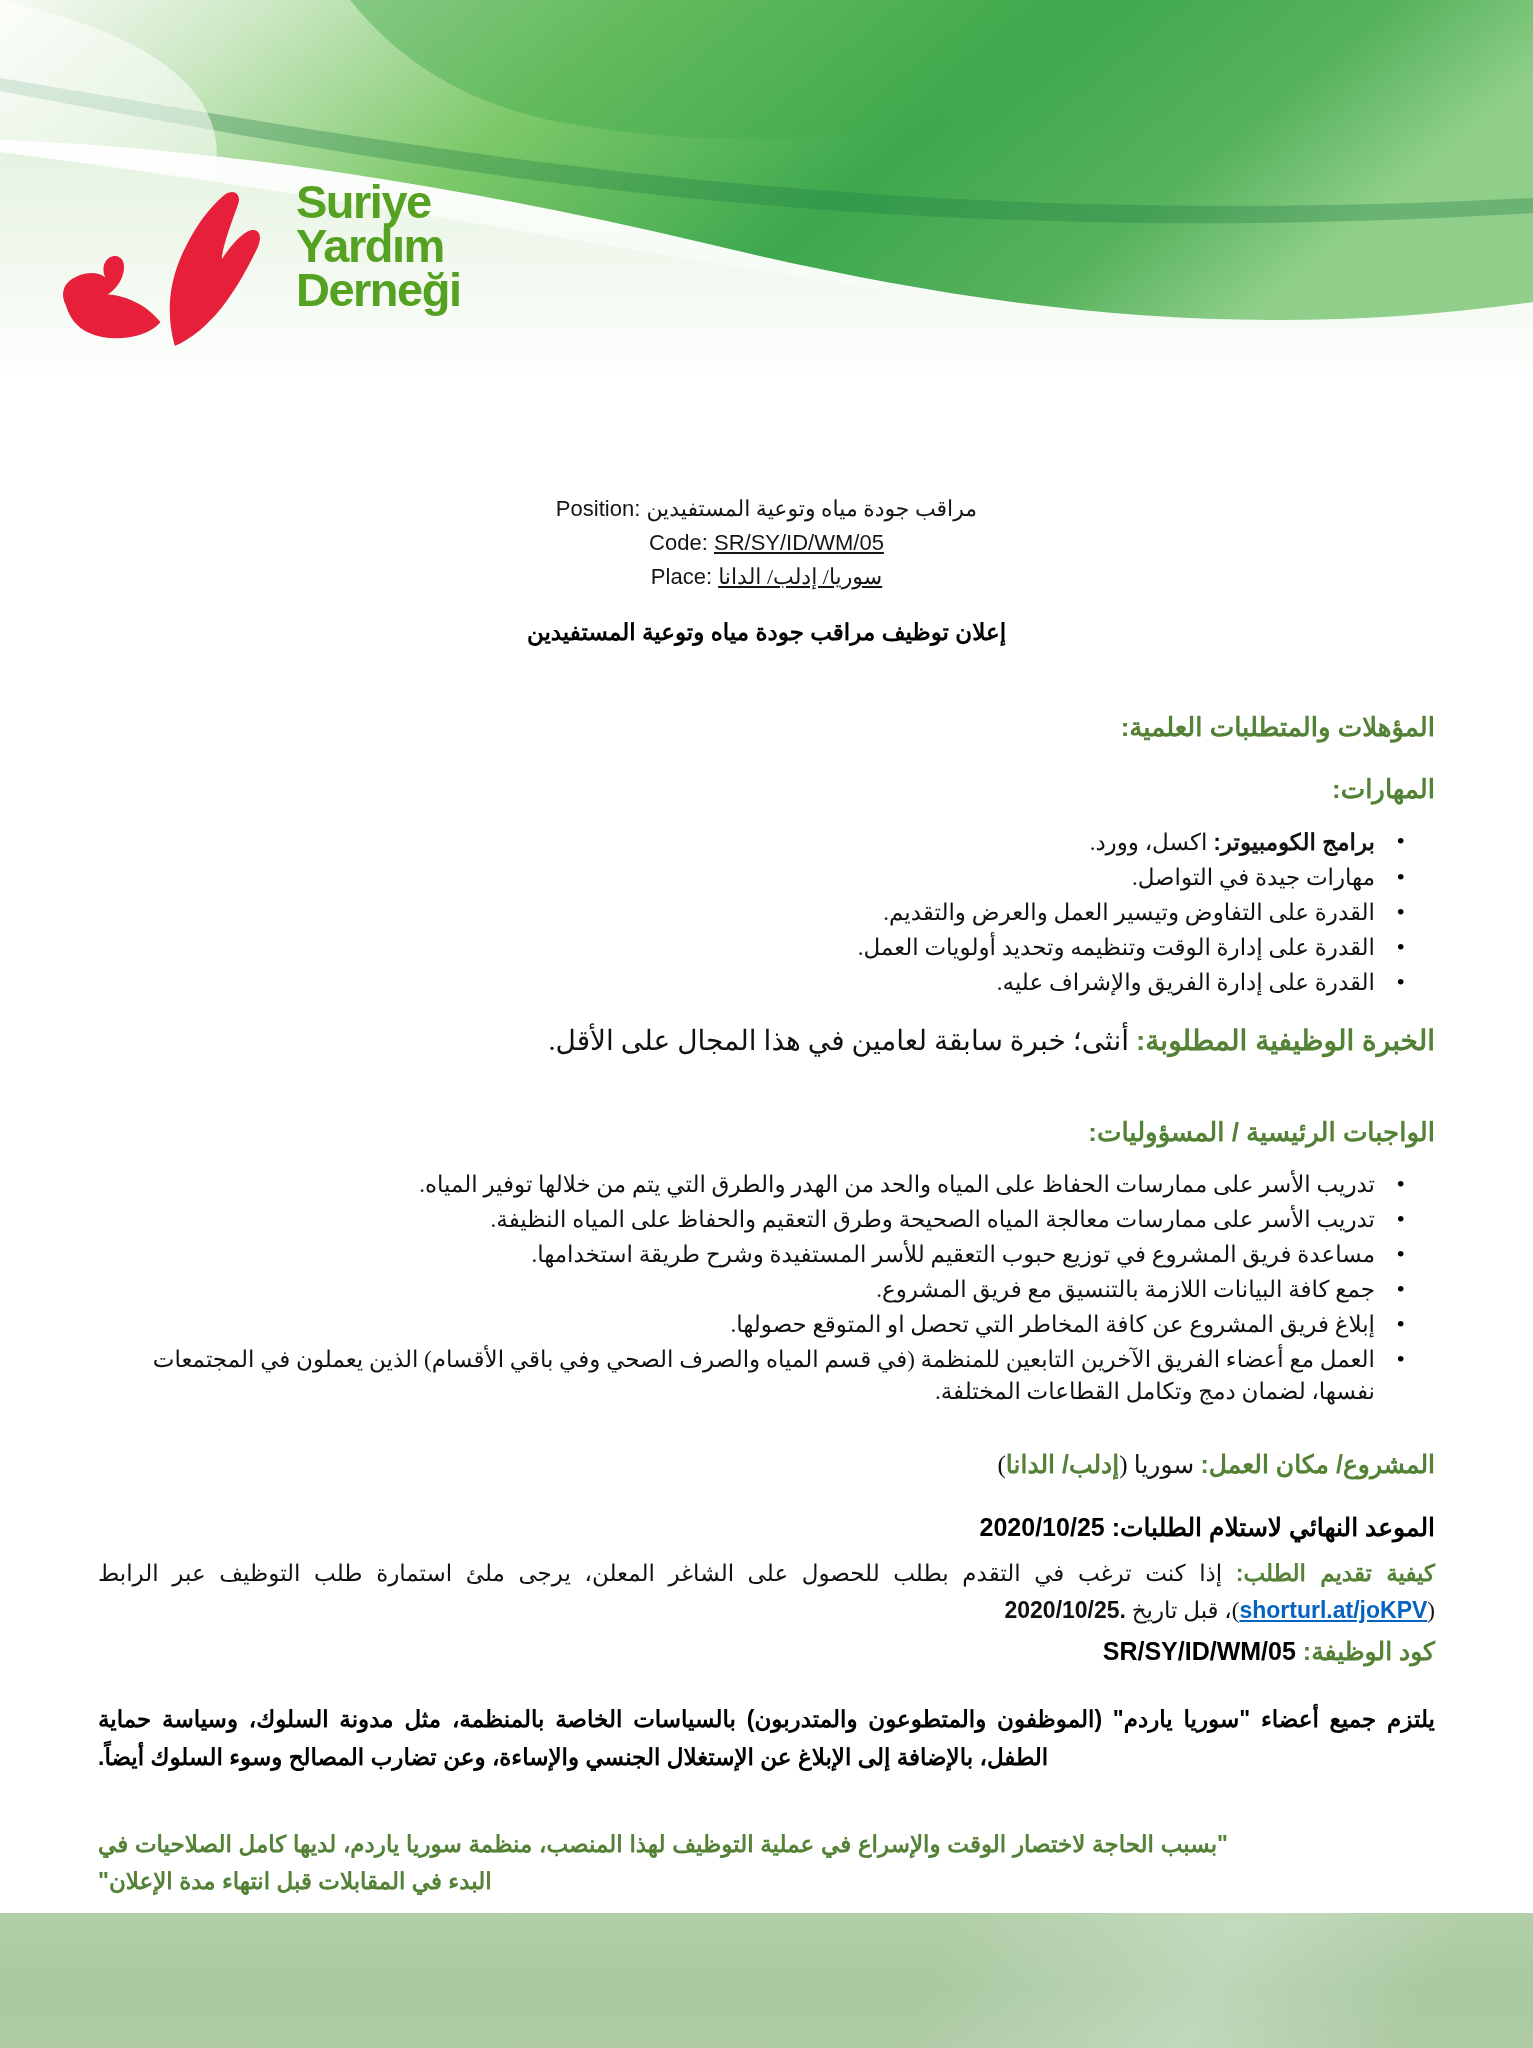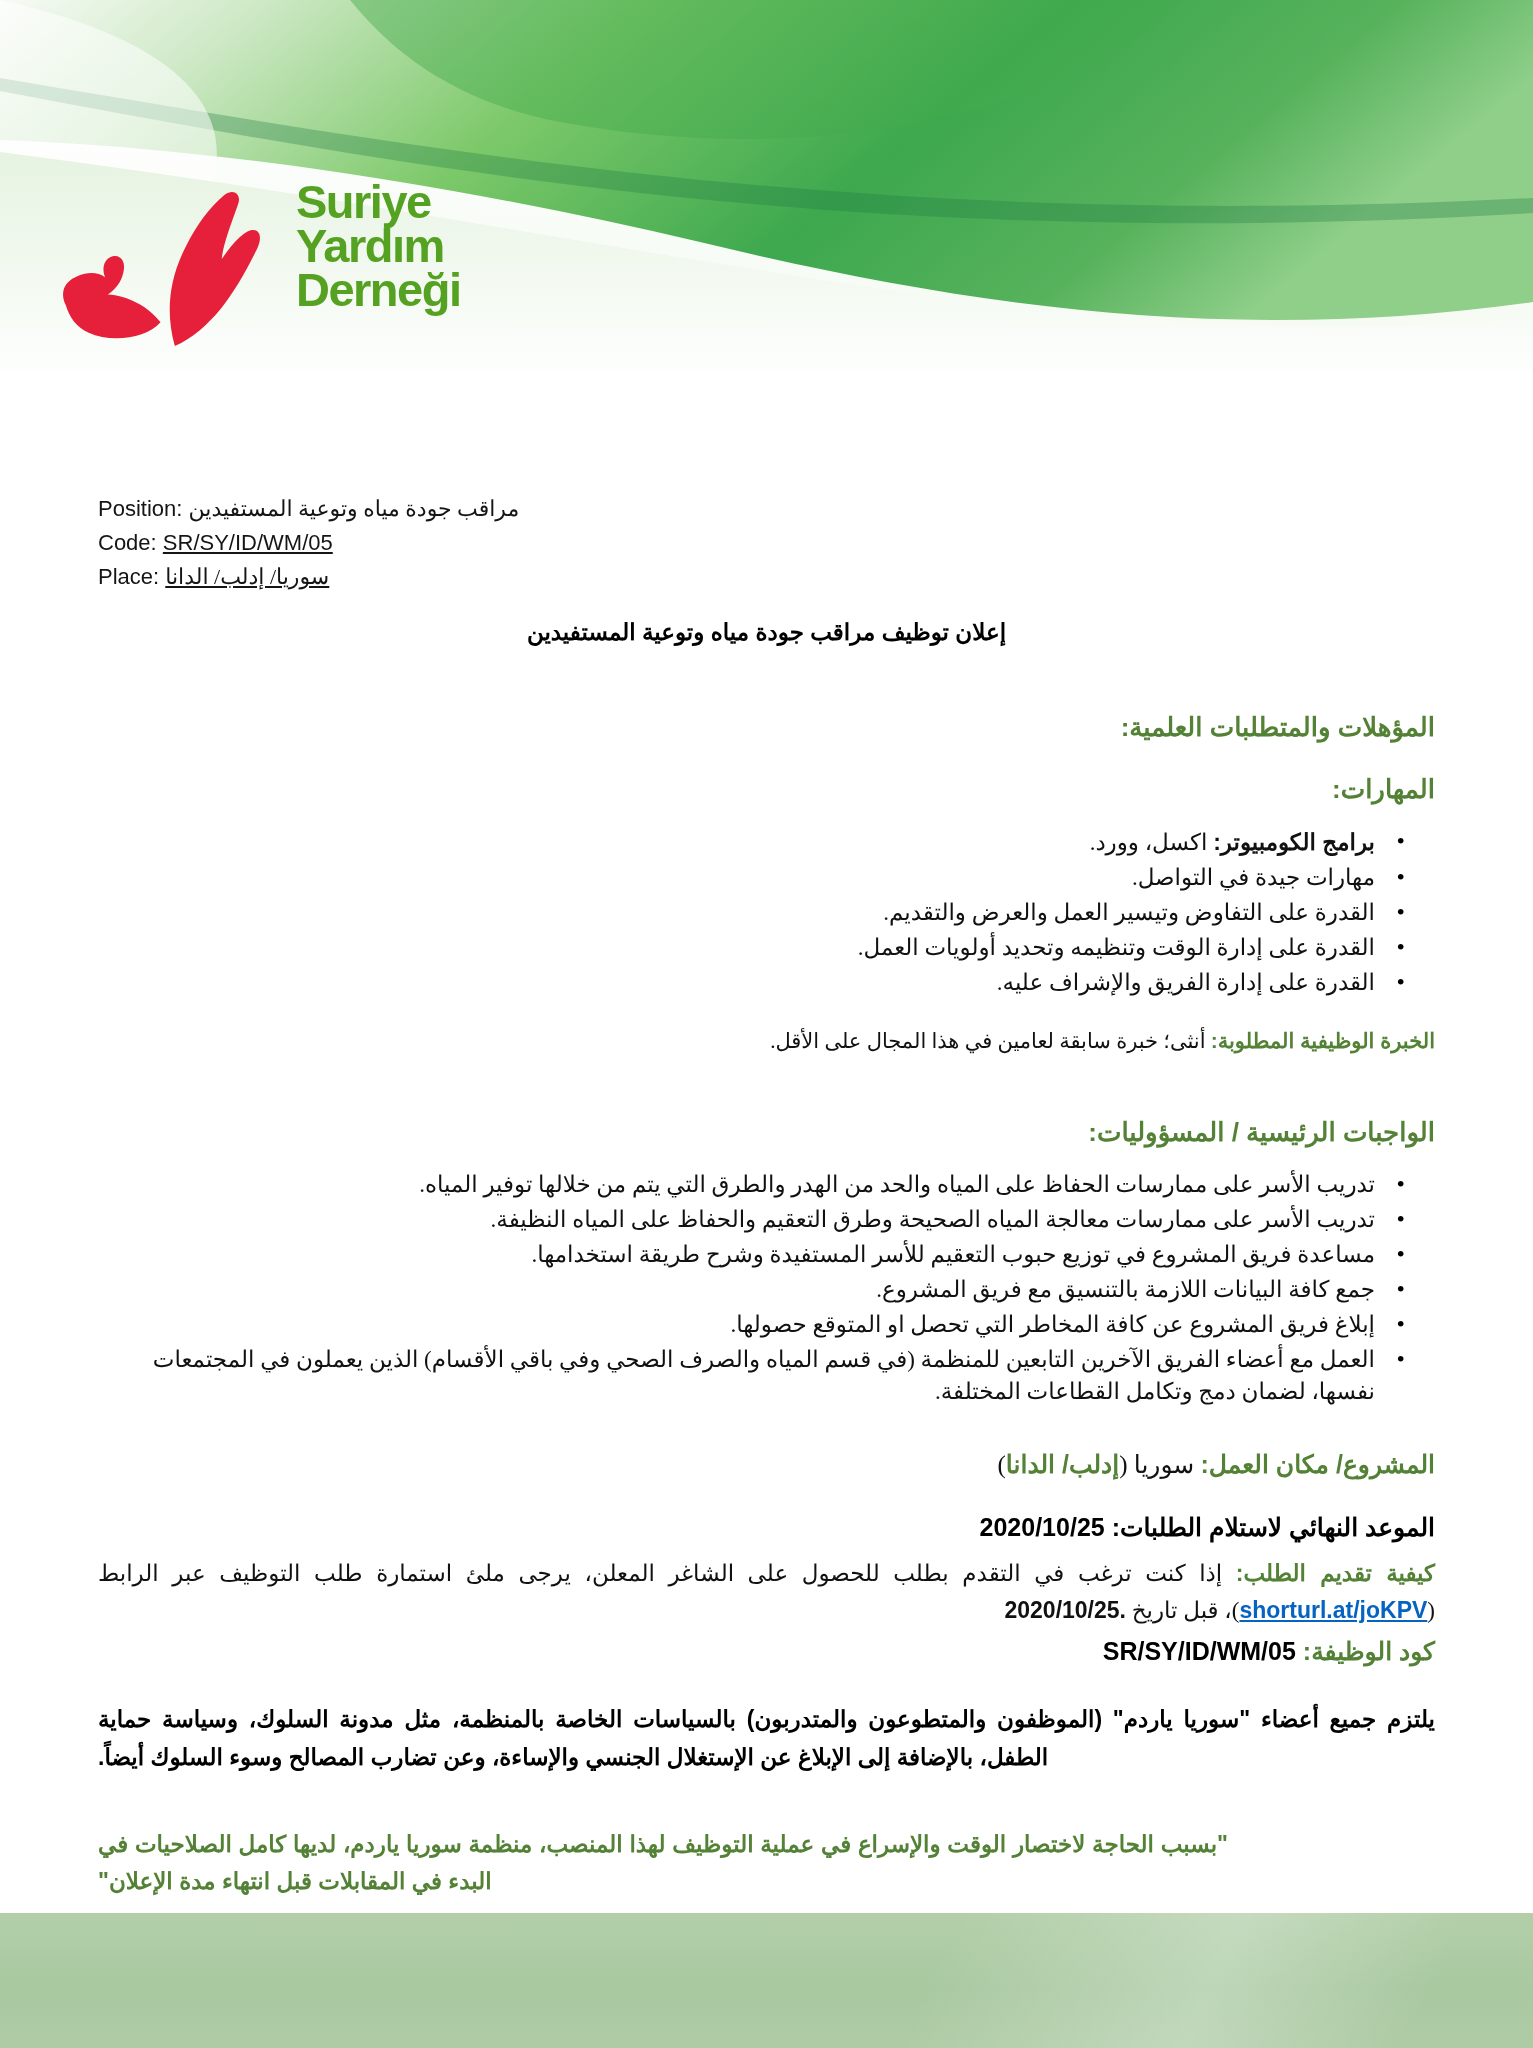--- a/index.html
+++ b/index.html
@@ -14,42 +14,42 @@
   
   .logo { position:absolute; top:178px; left:52px; display:flex; align-items:flex-start; }
   .logo-hands { width:240px; height:158px; margin-top:12px; }
   .logo-text {
     font-family:"Liberation Sans", sans-serif; font-weight:bold;
     color:#55a121; font-size:47px; line-height:0.94; letter-spacing:-1.5px;
     margin-left:4px; margin-top:2px;
   }
   
   .content { position:relative; padding:492px 98px 0 98px; }
-  .meta { direction:ltr; text-align:left; font-family:"Liberation Sans", sans-serif;
+  .meta { direction:ltr; text-align:center; font-family:"Liberation Sans", sans-serif;
           font-size:22px; line-height:34px; color:#151515; }
   .meta .u { text-decoration:underline; }
   .meta .ar { font-family:"Liberation Serif", serif; }
   .page-title {
     direction:rtl; text-align:center; font-family:"Liberation Sans", sans-serif;
     font-weight:bold; font-size:23px; color:#000; margin-top:16px; line-height:44px;
   }
   .rtl { direction:rtl; text-align:right; }
   .sec-h {
     color:#538135; font-family:"Liberation Sans", sans-serif; font-weight:bold;
     font-size:26px; line-height:34px;
   }
   .mt-lg { margin-top:56px; }
   .mt-md { margin-top:28px; }
   .mt-sm { margin-top:20px; }
   .body-line { font-size:24px; line-height:34px; margin-top:26px; }
   .bullet { position:relative; padding-right:60px; font-size:23px; line-height:32px; margin-bottom:3px; }
   .bullet::before { content:"\2022"; position:absolute; right:30px; top:-1px; color:#000; font-size:24px; }
   .lead-b { font-family:"Liberation Sans", sans-serif; font-weight:bold; }
   .green-b { color:#538135; font-family:"Liberation Sans", sans-serif; font-weight:bold; }
-  .exp-line { font-size:21px; line-height:36px; margin-top:24px; }
+  .exp-line { font-size:28px; line-height:36px; margin-top:24px; }
   .loc-line { font-size:25px; line-height:36px; margin-top:38px; }
   .deadline-line { font-size:25px; line-height:36px; margin-top:26px;
                    font-family:"Liberation Sans", sans-serif; font-weight:bold; color:#000; }
   .num { font-family:"Liberation Sans", sans-serif; font-weight:bold; }
   .apply-par { font-size:23px; line-height:37px; margin-top:10px; text-align:justify; }
   .apply-link { color:#0563c1; font-family:"Liberation Sans", sans-serif; font-weight:bold;
                 text-decoration:underline; }
   .ltr-grp { direction:ltr; unicode-bidi:isolate; }
   .jobcode-line { font-size:25px; line-height:36px; margin-top:4px; }
   .code-val { font-family:"Liberation Sans", sans-serif; font-weight:bold; color:#000; }

